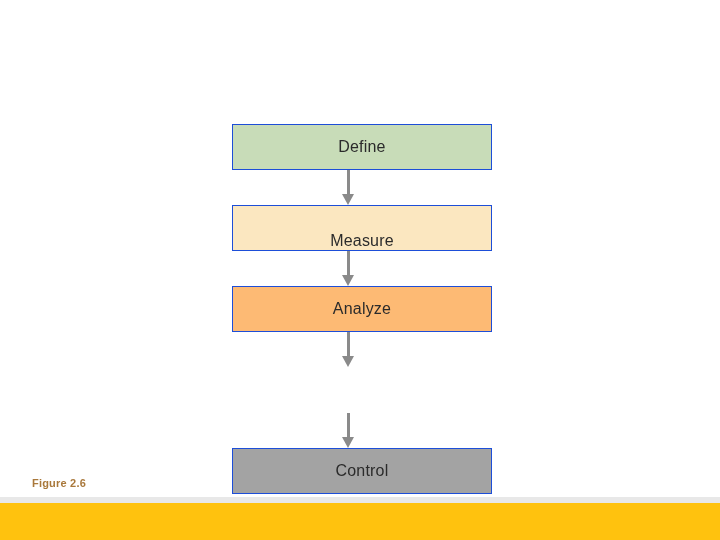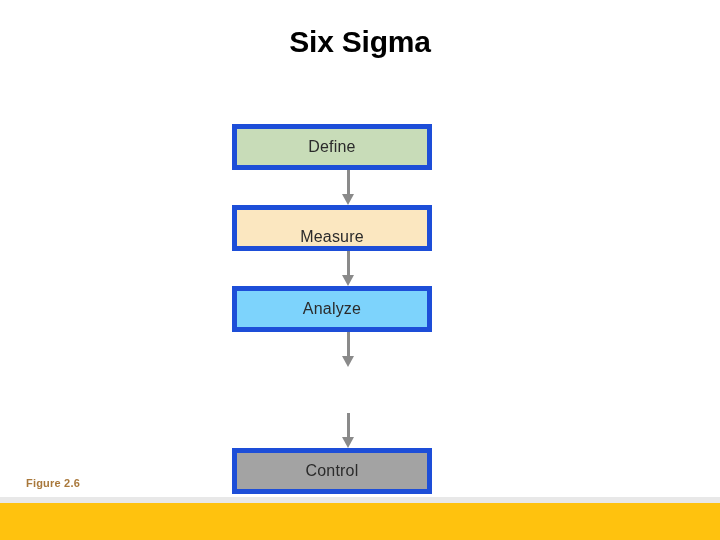--- a/index.html
+++ b/index.html
@@ -51,24 +51,24 @@
     position: absolute;
     left: 232px;
     top: 124px;
     width: 232px;
     height: 350px;
   }
 
   .stage {
     position: absolute;
     left: 0;
-    width: 200px;
+    width: 260px;
     height: 46px;
     box-sizing: border-box;
-    border: 5px solid #1d4ed8;
+    border: 1px solid #1d4ed8;
     display: flex;
     align-items: center;
     justify-content: center;
   }
   
   .stage::after {
     content: "";
     position: absolute;
     left: 6px;
     top: 7px;
@@ -82,21 +82,21 @@
     font-family: "Liberation Sans", sans-serif;
     font-size: 16px;
     font-weight: normal;
     color: #2b2b2b;
     letter-spacing: 0.2px;
     white-space: nowrap;
   }
 
   .stage-define  { top: 0px;   background: #c8dcb8; }
   .stage-measure { top: 81px;  background: #fbe7c0; align-items: flex-end; }
-  .stage-analyze { top: 162px; background: #7dd3fc; }
+  .stage-analyze { top: 162px; background: #fdba74; }
   .stage-improve { top: 243px; background: #fad7b9; }
   .stage-control { top: 324px; background: #a3a3a3; }
 
   
   .connector {
     position: absolute;
     left: 110px;
     width: 13px;
     height: 35px;
     z-index: 2;
@@ -120,21 +120,21 @@
     border-top: 11px solid #8a8a8a;
   }
   .conn-1 { top: 46px; }
   .conn-2 { top: 127px; }
   .conn-3 { top: 208px; }
   .conn-4 { top: 289px; }
 
   
   .figure-caption {
     position: absolute;
-    left: 26px;
+    left: 32px;
     top: 477px;
     font-family: "Liberation Sans", sans-serif;
     font-size: 11px;
     font-weight: bold;
     color: #a9783b;
     letter-spacing: 0.2px;
   }
 
   
   .footer-shadow {
@@ -153,21 +153,20 @@
     height: 37px;
     background: #ffc20e;
   }
 </style>
 </head>
 <body>
 
 <div class="slide">
 
   <div class="title-block">
-    <span class="title-line">Six Sigma</span>
   </div>
 
   <div class="diagram">
 
     <div class="stage stage-define">
       <span class="stage-label">Define</span>
     </div>
 
     <div class="connector conn-1">
       <span class="shaft"></span>

